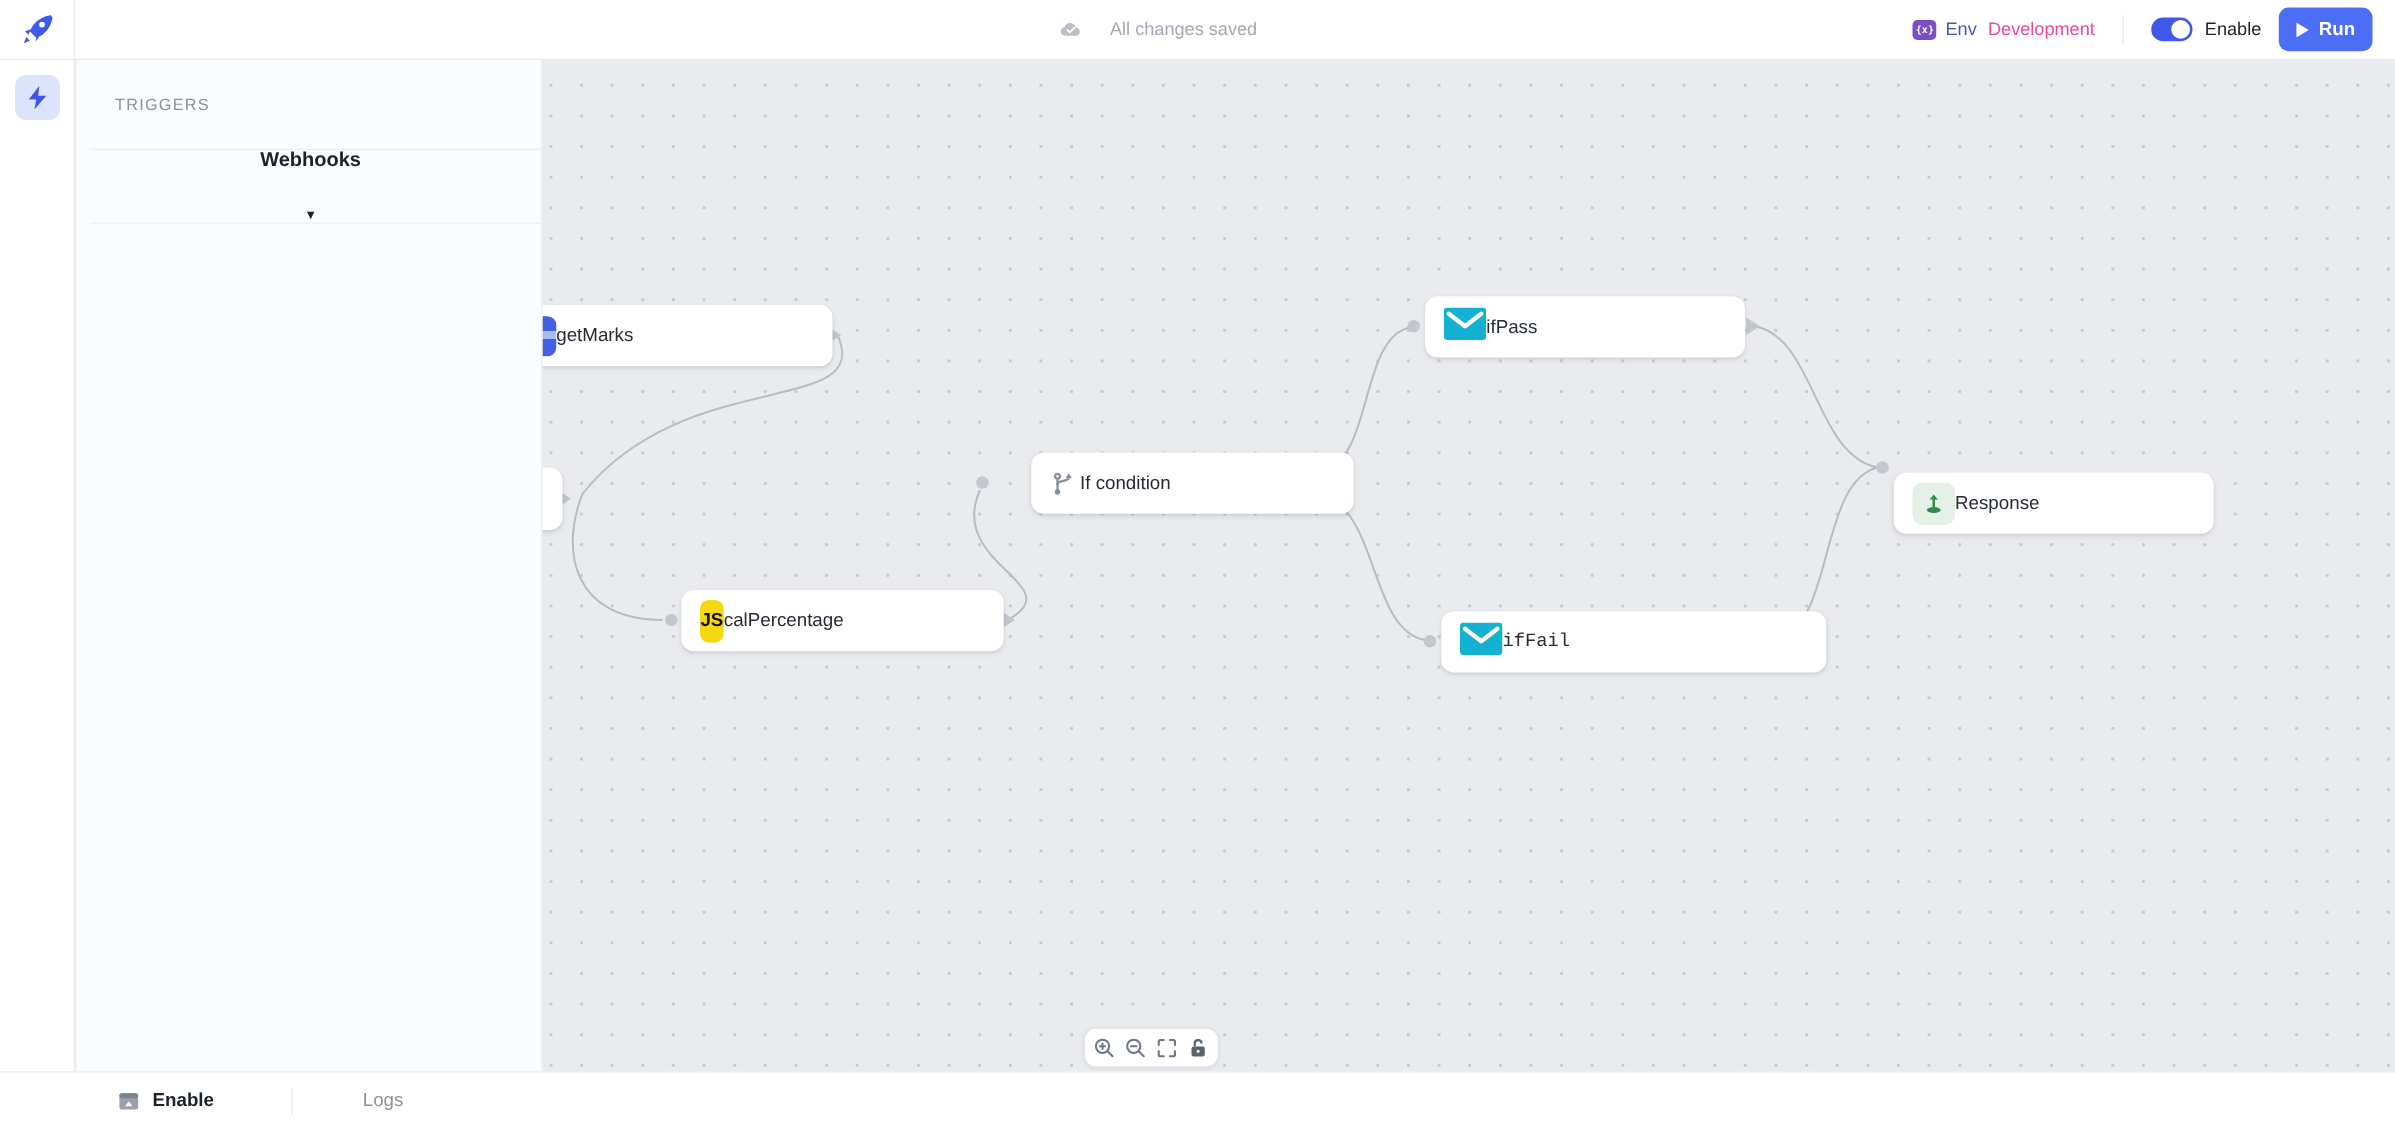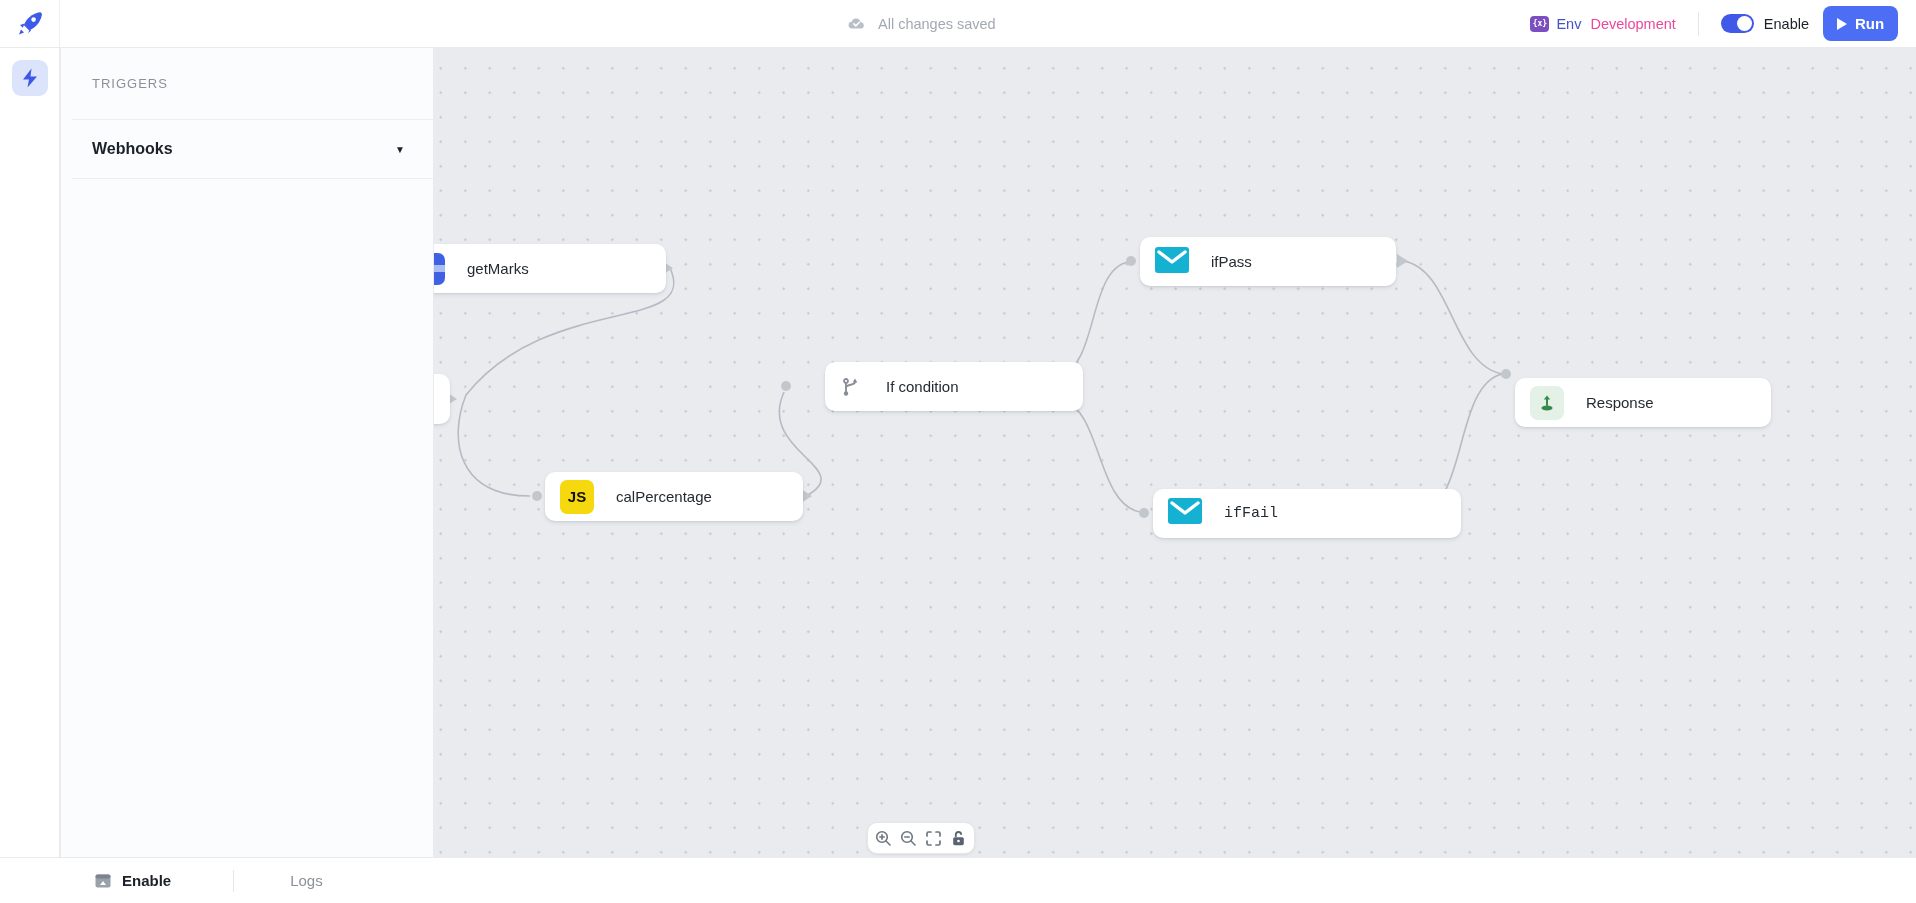--- a/index.html
+++ b/index.html
@@ -7,21 +7,21 @@
     font-family:"Liberation Sans","DejaVu Sans",sans-serif; background:#fff; }
 
   
   .topbar { position:absolute; left:0; top:0; width:1916px; height:48px;
     background:#ffffff; border-bottom:1px solid #e8eaee; z-index:40; }
   .logo-box { position:absolute; left:0; top:0; width:60px; height:47px;
     display:flex; align-items:center; justify-content:center; border-right:1px solid #eceef1; }
   .wf-title { position:absolute; left:90px; top:0; height:47px; display:flex; align-items:center;
     font-size:16.5px; font-weight:700; color:#1b2128; letter-spacing:.1px; }
   .save-status { position:absolute; left:848px; top:0; height:47px; display:flex;
-    align-items:center; gap:13px; color:#a3a9b2; font-size:14.5px; }
+    align-items:center; gap:23px; color:#a3a9b2; font-size:14.5px; }
   .right-group { position:absolute; right:18px; top:0; height:47px; display:flex;
     align-items:center; gap:14px; }
   .env-group { display:flex; align-items:center; gap:7px; font-size:14.5px; }
   .env-badge { width:19px; height:16px; background:#7b4fc0; border-radius:4px; color:#fff;
     font-size:8px; display:flex; align-items:center; justify-content:center;
     font-family:"DejaVu Sans Mono",monospace; font-weight:700; }
   .env-label { color:#4353c7; font-weight:500; }
   .env-value { color:#ec4899; font-weight:400; margin-left:2px; }
   .top-divider { width:1px; height:24px; background:#e5e7ea; margin:0 8px; }
   .toggle { width:33px; height:19px; border-radius:10px; background:#4059e8; position:relative; cursor:pointer; }
@@ -36,35 +36,35 @@
   .rail { position:absolute; left:0; top:48px; width:60px; height:809px; background:#fff;
     border-right:1px solid #e8eaee; z-index:30; display:flex; justify-content:center; }
   .rail-btn { margin-top:12px; width:36px; height:36px; border-radius:9px; background:#dbe4fb;
     display:flex; align-items:center; justify-content:center; cursor:pointer; }
   .panel { position:absolute; left:61px; top:48px; width:373px; height:809px; background:#fbfcfd;
     border-right:1px solid #e8eaee; z-index:30;padding-left:11px; }
   .panel-section-title { height:72px; display:flex; align-items:center; padding-left:20px;
     font-size:13px; letter-spacing:1px; color:#8b9199; font-weight:500;
     border-bottom:1px solid #eceef1; }
   .panel-item { height:59px; display:flex; align-items:center; justify-content:space-between;
-    padding:0 28px 0 20px; border-bottom:1px solid #eceef1; cursor:pointer; }
+    padding:0 28px 0 20px; border-bottom:1px solid #eceef1; cursor:pointer;flex-direction:column; }
   .panel-item-label { font-size:16px; font-weight:700; color:#1b2128; }
   .caret { font-size:10px; color:#1b2128; }
 
   
   .canvas { position:absolute; left:0; top:48px; width:1916px; height:809px;
     background-color:#e9ebef;
     background-image:radial-gradient(circle,#c5cad2 1.1px, transparent 1.4px);
     background-size:24.5px 24.5px; background-position:12px 8px; z-index:1; }
   svg.edges { position:absolute; left:0; top:0; width:1916px; height:809px; pointer-events:none; }
   .node { position:absolute; height:49px; background:#fff; border-radius:10px;
     box-shadow:0 1px 2px rgba(16,24,40,.07), 0 2px 5px rgba(16,24,40,.08);
-    display:flex; align-items:center; gap:22px; padding-left:15px; cursor:pointer; }
+    display:flex; align-items:center; gap:0; padding-left:15px; cursor:pointer; }
   .node-label { font-size:15px; font-weight:500; color:#252b33; }
-  .icon-js { width:34px; height:34px; border-radius:7px; background:#f6d80f; color:#111;
+  .icon-js { width:19px; height:34px; border-radius:7px; background:#f6d80f; color:#111;
     display:flex; align-items:center; justify-content:center; font-weight:800; font-size:15px; }
   .icon-db { width:32px; height:32px; border-radius:7px;
     background:linear-gradient(180deg,#4161e4 0 36%,#a9bdf5 36% 58%,#4161e4 58% 100%); }
   .icon-response { width:34px; height:34px; border-radius:8px; background:#e4f1e6;
     display:flex; align-items:center; justify-content:center; }
   .node-fragment { position:absolute; background:#fff; border-radius:10px;
     box-shadow:0 1px 2px rgba(16,24,40,.07), 0 2px 5px rgba(16,24,40,.08); }
 
   
   .zoom-toolbar { position:absolute; left:867px; top:774px; width:108px; height:32px;

